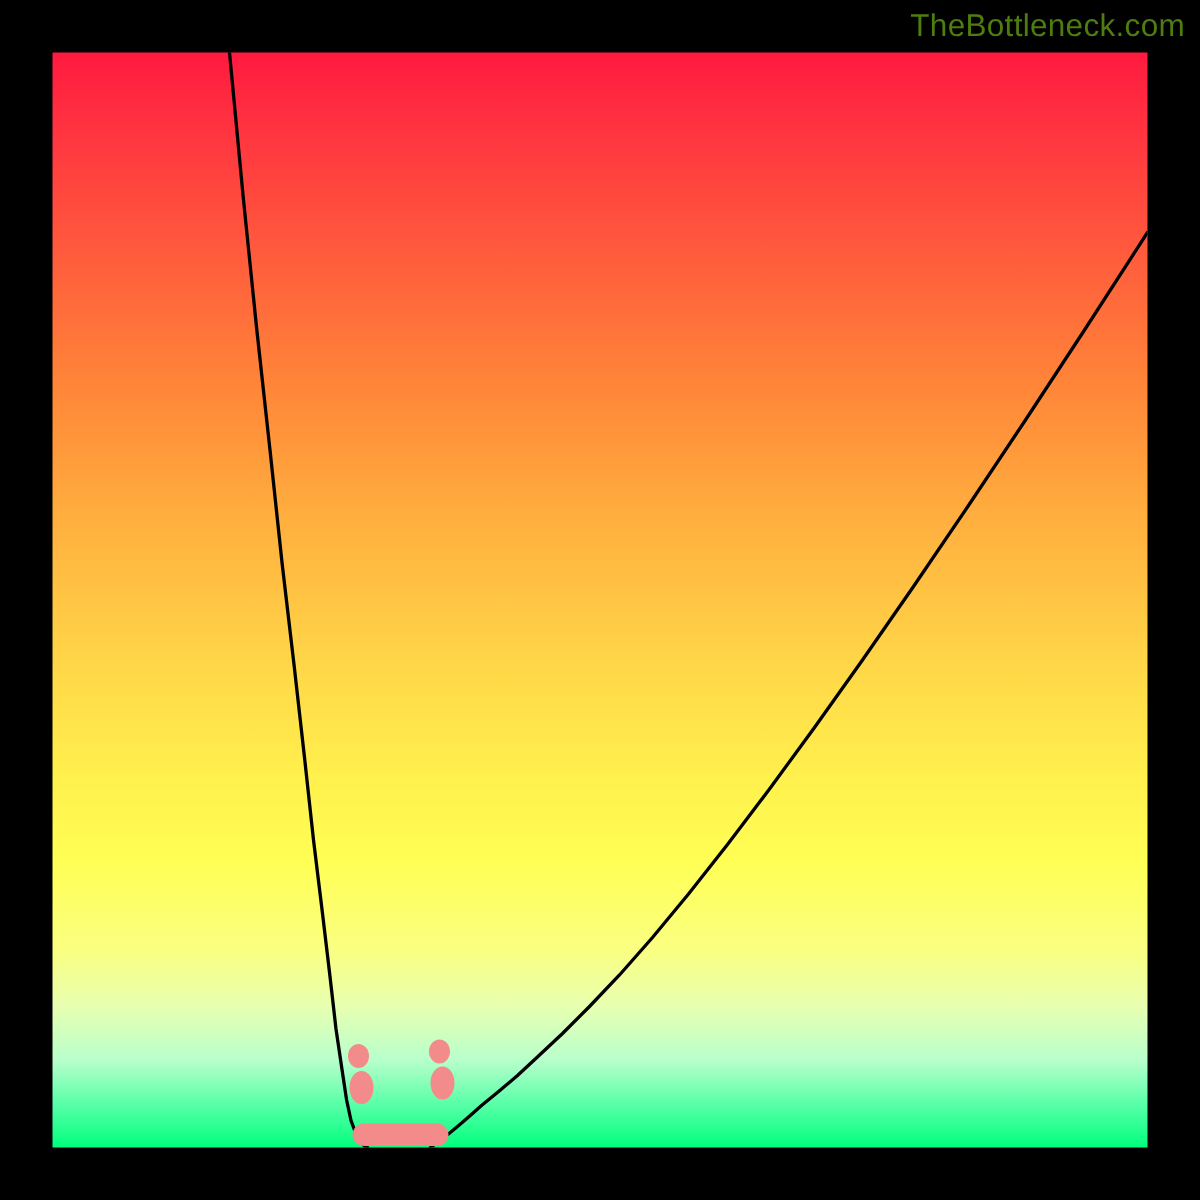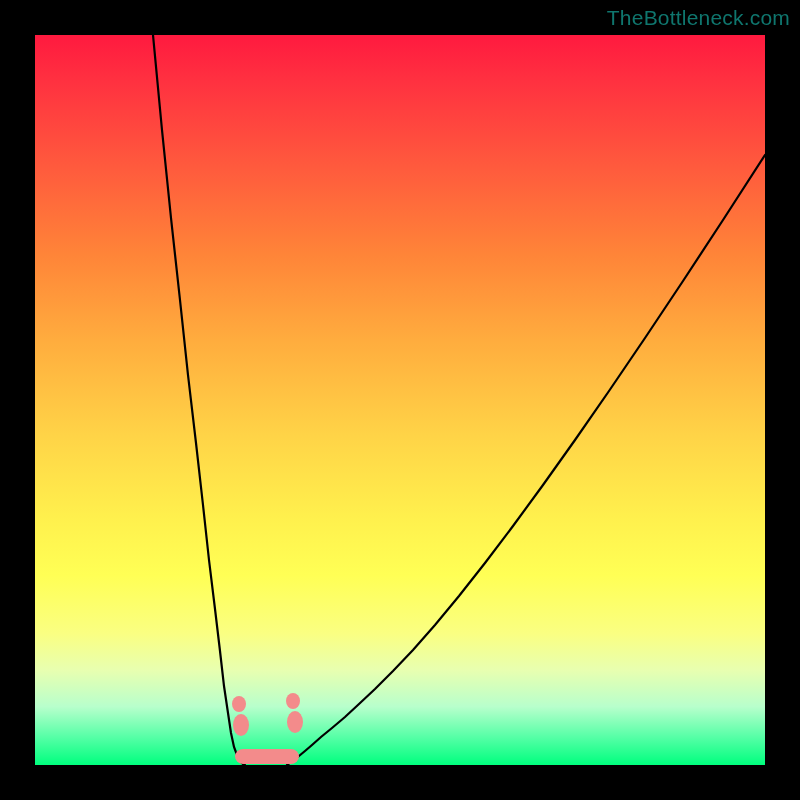--- a/index.html
+++ b/index.html
@@ -39,21 +39,21 @@
       #e8ffb0 87%,
       #b8ffcc 92%,
       #5affa8 96%,
       #00ff7e 100%
     );
   }
   .watermark {
     position: absolute;
     top: 6px;
     right: 10px;
-    color: #0f766e;
+    color: #4d7c0f;
     font-size: 21px;
     font-weight: 400;
     letter-spacing: 0.2px;
   }
   svg.curves {
     position: absolute;
     top: 0;
     left: 0;
     width: 730px;
     height: 730px;

